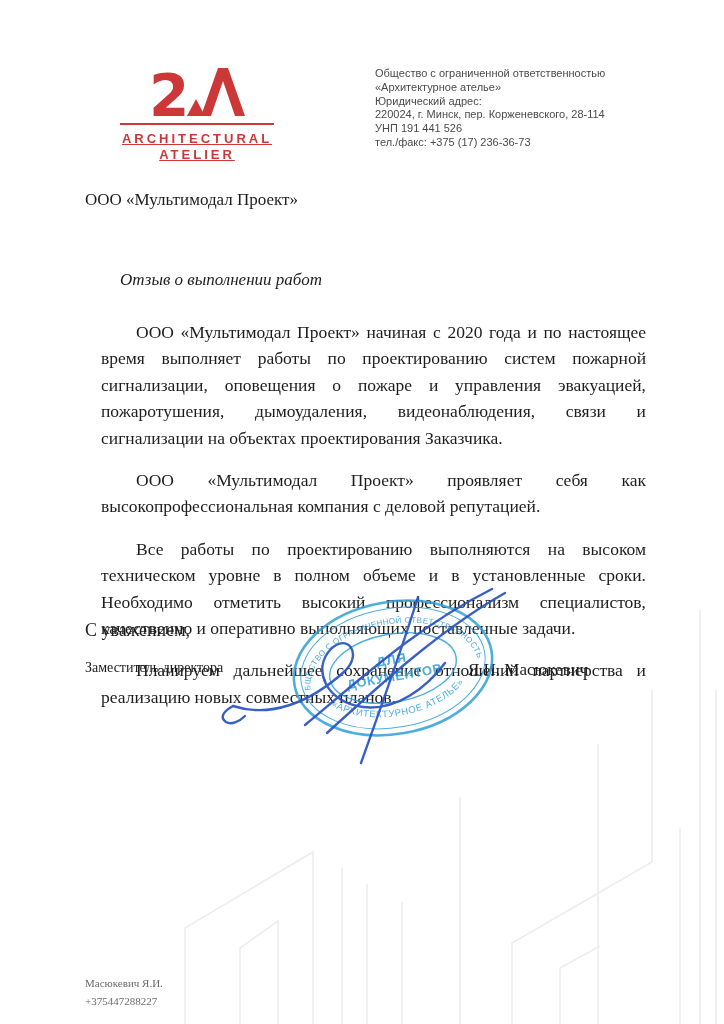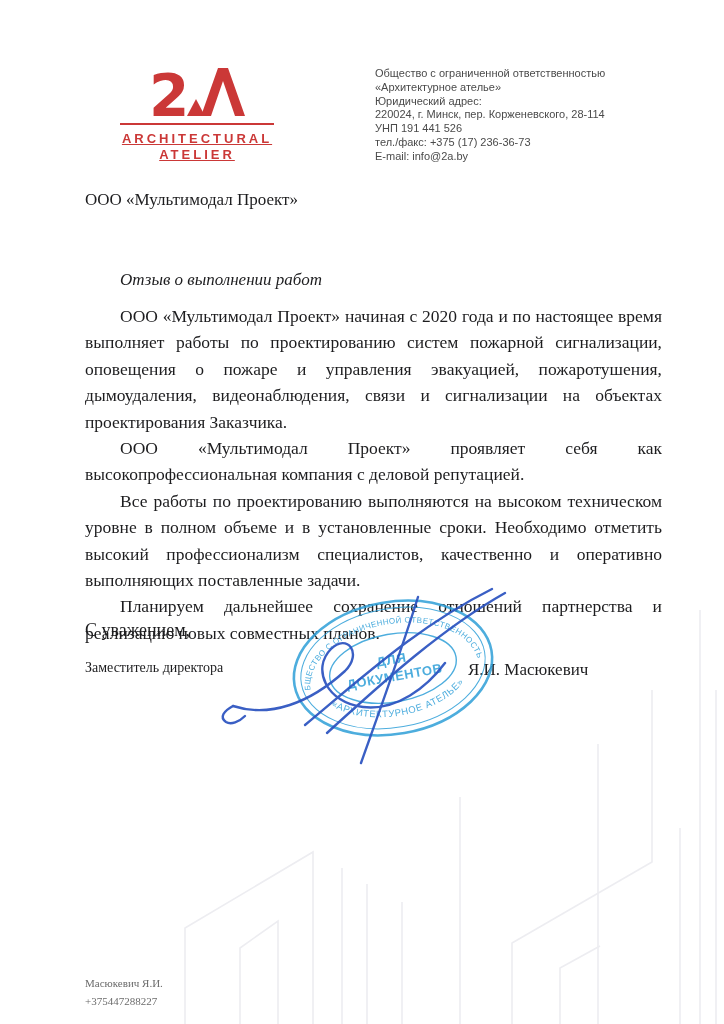--- a/index.html
+++ b/index.html
@@ -71,21 +71,21 @@
     font-style: italic;
   }
   .body-text {
     position: absolute;
     left: 85px; top: 303px;
     width: 577px;
     font-size: 17.5px;
     line-height: 26.4px;
     text-align: justify;
   }
-  .body-text p { text-indent: 35px; margin: 0; }
+  .body-text p { text-indent: 35px; margin: 16px; }
 
   
   .salutation { position: absolute; left: 85px; top: 620px; font-size: 18px; }
   .position-title { position: absolute; left: 85px; top: 660px; font-size: 14px; }
   .signer-name { position: absolute; left: 468px; top: 660px; font-size: 17px; }
 
   .stamp-signature-svg {
     position: absolute;
     left: 215px; top: 570px;
     z-index: 2;
@@ -134,21 +134,20 @@
       <div class="logo-word">ATELIER</div>
     </div>
 
     <div class="company-info">
       <div>Общество с ограниченной ответственностью</div>
       <div>«Архитектурное ателье»</div>
       <div>Юридический адрес:</div>
       <div>220024, г. Минск, пер. Корженевского, 28-114</div>
       <div>УНП 191 441 526</div>
       <div>тел./факс: +375 (17) 236-36-73</div>
-      <div>E-mail: info@2a.by</div>
     </div>
 
     <div class="ref-row">
       <span>ООО «Мультимодал Проект»</span>
     </div>
 
     <div class="subject">Отзыв о выполнении работ</div>
 
     <div class="body-text">
       <p>ООО «Мультимодал Проект» начиная с 2020 года и по настоящее время выполняет работы по проектированию систем пожарной сигнализации, оповещения о пожаре и управления эвакуацией, пожаротушения, дымоудаления, видеонаблюдения, связи и сигнализации на объектах проектирования Заказчика.</p>

